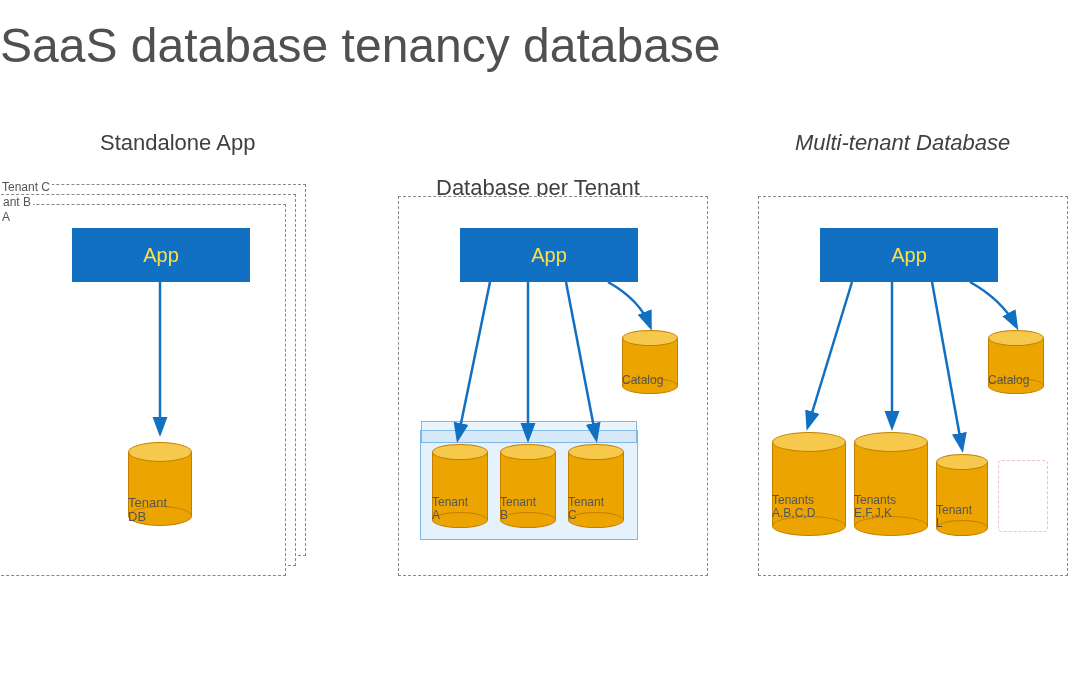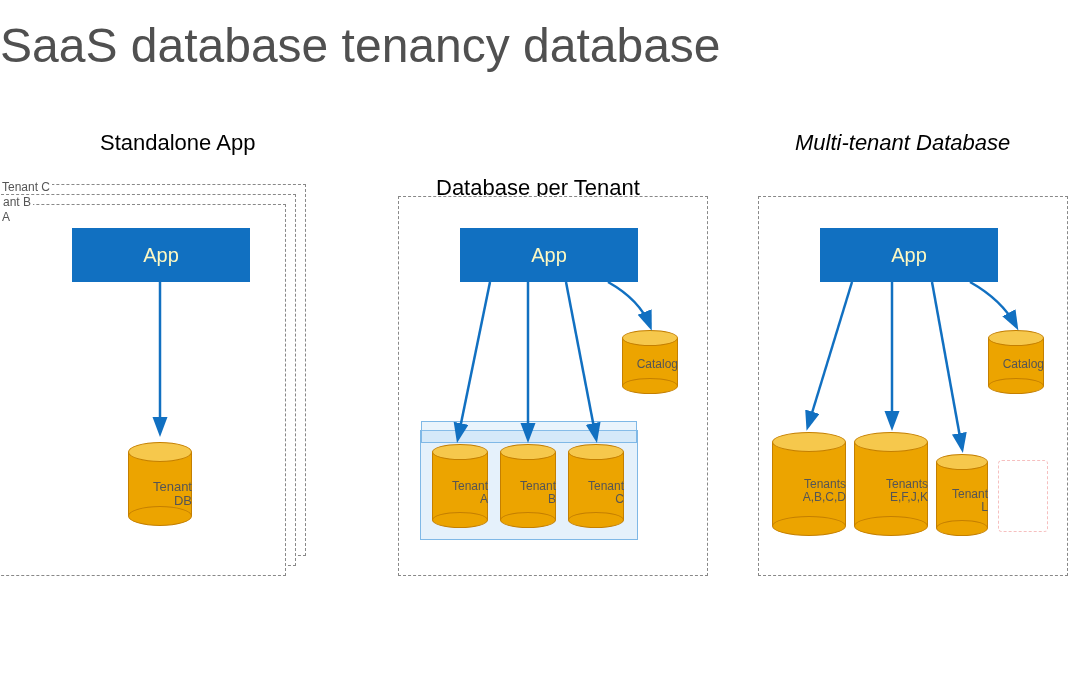--- a/index.html
+++ b/index.html
@@ -18,38 +18,38 @@
     top: 18px;
     left: 0;
     font-size: 48px;
     font-weight: 300;
     color: #505050;
   }
   .section-label {
     position: absolute;
     font-size: 22px;
     font-weight: 400;
-    color: #000000;
+    color: #404040;
   }
   .dashed-box {
     position: absolute;
     border: 1.5px dashed #888;
     background: #fff;
   }
   .tenant-tag {
     position: absolute;
     font-size: 12px;
     color: #555;
     background: #fff;
     padding: 0 2px;
   }
   .app-box {
     position: absolute;
     background: #1170c1;
-    color: #fef9c3;
+    color: #fde047;
     font-size: 20px;
     font-weight: 400;
     display: flex;
     align-items: center;
     justify-content: center;
   }
   
   .db {
     position: absolute;
   }
@@ -71,25 +71,26 @@
   .db .bottom {
     position: absolute;
     left: 0; right: 0;
     border-radius: 50%;
     background: #eca400;
     border: 1px solid #c47f00;
   }
   .db .label {
     position: absolute;
     left: 0; right: 0;
-    text-align: right;
+    text-align: left;
     font-size: 13px;
     color: #555;
     line-height: 1.1;
     font-family: "Segoe UI", Arial, sans-serif;
+    margin-top: 16px;
   }
   
   .pool {
     position: absolute;
     border: 1px solid #7fb8e6;
     background: rgba(160, 205, 240, 0.28);
   }
   .pool::before {
     content: "";
     position: absolute;

